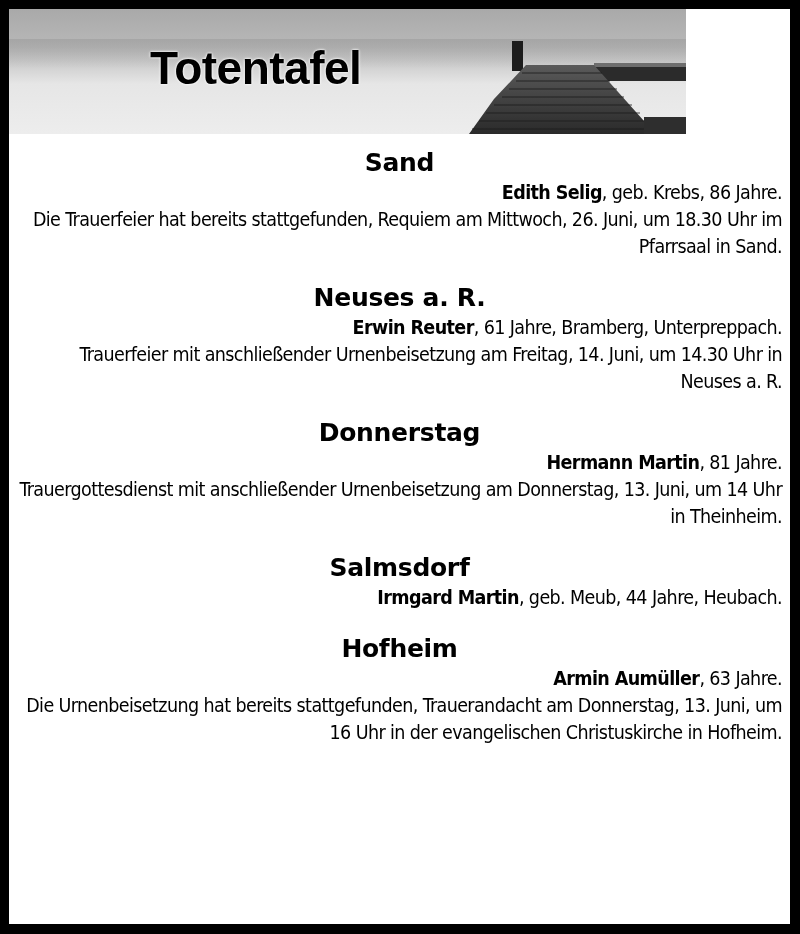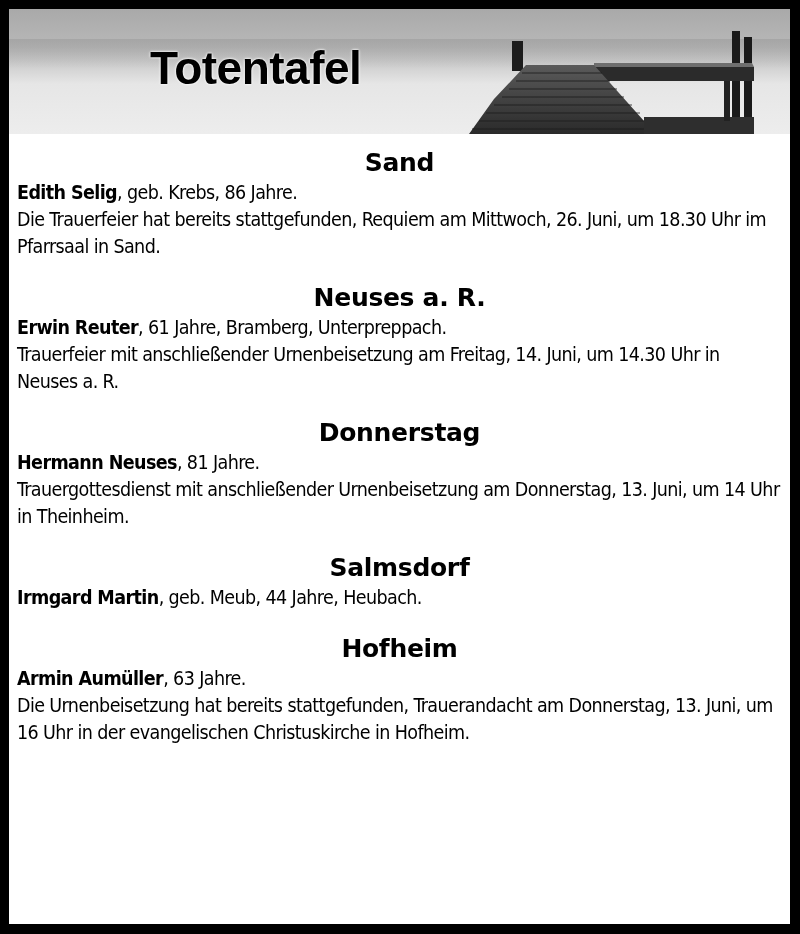--- a/index.html
+++ b/index.html
@@ -11,21 +11,21 @@
     }
     .frame {
       position: absolute;
       left: 9px; top: 9px;
       width: 781px; height: 915px;
       background: #fff;
       overflow: hidden;
     }
     .header {
       position: absolute; left: 0; top: 0;
-      width: 781px; height: 125px;
+      width: 677px; height: 125px;
       background: linear-gradient(180deg, #a9a9a9 0%, #b8b8b8 30%, #cfcfcf 45%, #e6e6e6 60%, #ededed 100%);
       overflow: hidden;
     }
     .header .haze {
       position: absolute; left: 0; top: 30px; width: 100%; height: 30px;
       background: linear-gradient(180deg, rgba(150,150,150,0.5), rgba(220,220,220,0));
     }
     .header-title {
       position: absolute;
       left: 141px; top: 36px;
@@ -51,20 +51,21 @@
       font-size: 25px;
       line-height: 32px;
       letter-spacing: -0.3px;
       text-align: center;
     }
     .person, .desc {
       font-size: 19.5px;
       line-height: 27px;
       letter-spacing: -0.6px;
       font-stretch: condensed;
+      text-align: right;
     }
     .person .name { font-weight: bold; }
     .disclaimer {
       position: absolute;
       left: 8px; top: 887px;
       font-family: "DejaVu Sans", sans-serif;
       font-size: 13px;
       letter-spacing: -0.4px;
       color: #000;
       margin-top: 34px;
@@ -117,21 +118,21 @@
     </div>
 
     <div class="entry">
       <div class="place">Neuses a. R.</div>
       <div class="person"><span class="name">Erwin Reuter</span><span>, 61 Jahre, Bramberg, Unterpreppach.</span></div>
       <div class="desc">Trauerfeier mit anschließender Urnenbeisetzung am Freitag, 14. Juni, um 14.30 Uhr in  Neuses a. R.</div>
     </div>
 
     <div class="entry">
       <div class="place">Donnerstag</div>
-      <div class="person"><span class="name">Hermann Neuses</span><span>, 81 Jahre.</span></div>
+      <div class="person"><span class="name">Hermann Martin</span><span>, 81 Jahre.</span></div>
       <div class="desc">Trauergottesdienst mit anschließender Urnenbeisetzung am Donnerstag, 13. Juni, um 14 Uhr in Theinheim.</div>
     </div>
 
     <div class="entry">
       <div class="place">Salmsdorf</div>
       <div class="person"><span class="name">Irmgard Martin</span><span>, geb. Meub, 44 Jahre, Heubach.</span></div>
     </div>
 
     <div class="entry">
       <div class="place">Hofheim</div>

